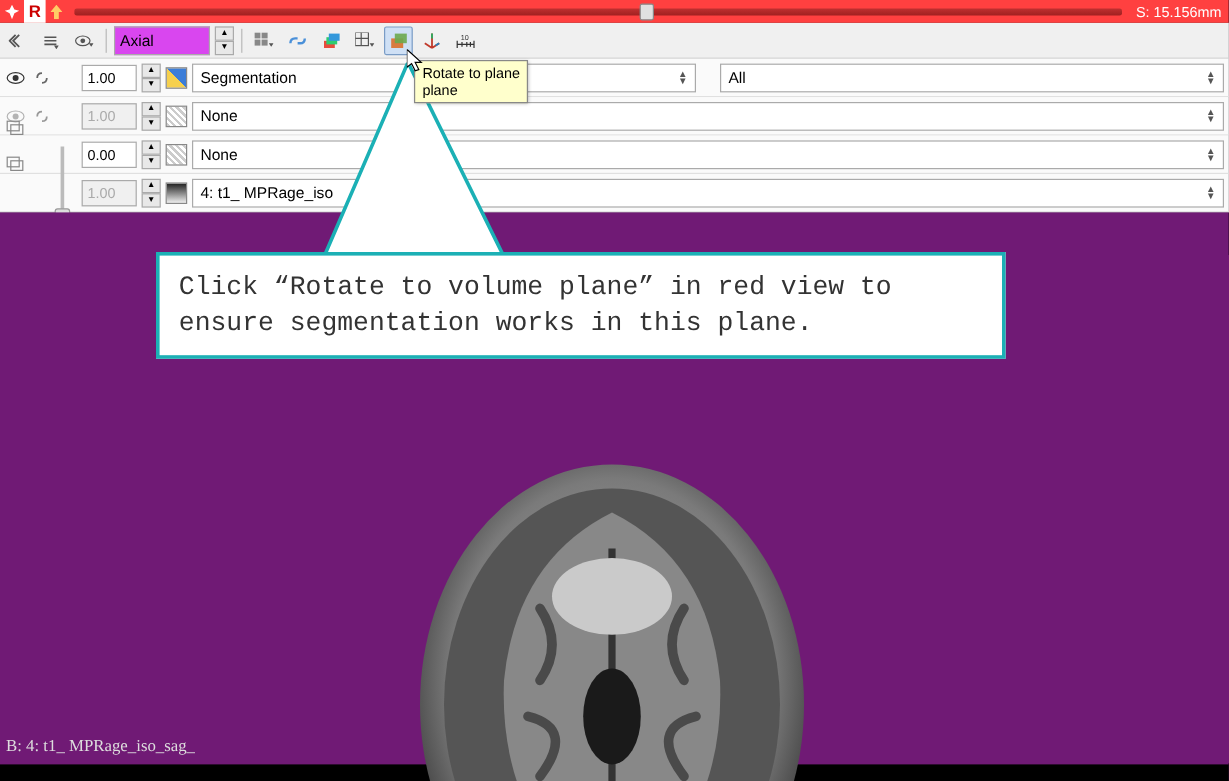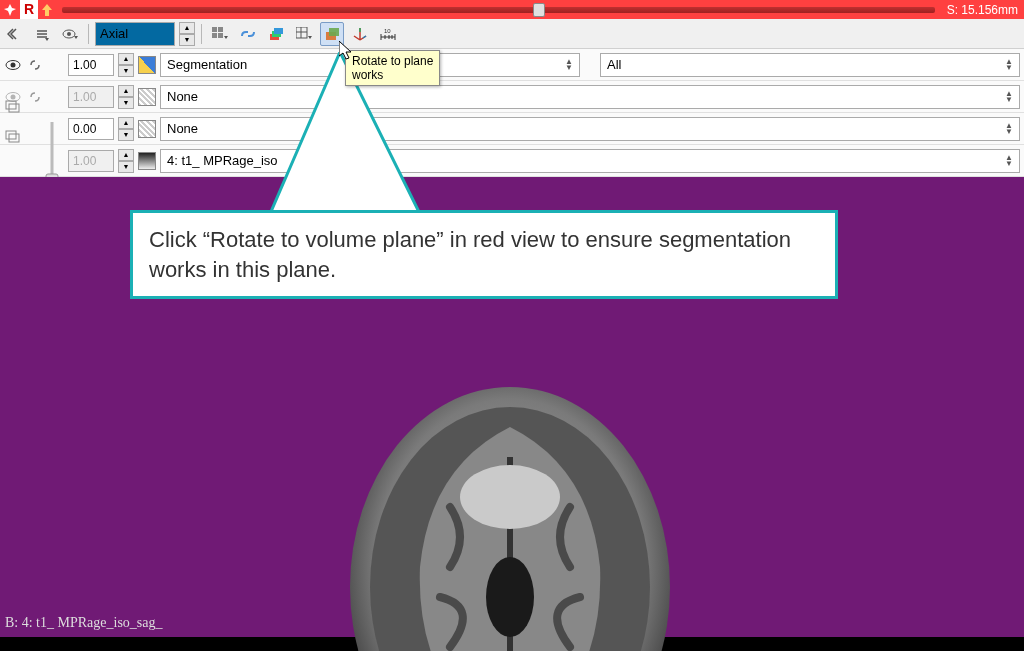--- a/index.html
+++ b/index.html
@@ -9,38 +9,38 @@
 .slice-slider-bar .view-label { background:#fff; color:#cc0000; font-weight:bold; font-size:14px; padding:0 4px; height:19px; line-height:19px;}
 .slice-slider-bar .ant-icon { width:18px; height:19px; display:flex; align-items:center; justify-content:center; color:#fff;}
 .slice-slider-bar .track { flex:1; height:6px; background: linear-gradient(#c03030,#a02020); border-radius:2px; margin:0 6px; position:relative;}
 .slice-slider-bar .thumb { position:absolute; top:-4px; width:12px; height:14px; background:#e0e0e0; border:1px solid #888; border-radius:2px;}
 .slice-slider-bar .value { color:#fff; font-size:12px; padding:0 6px;}
 .controls-panel { background:#f4f4f4; }
 .toolbar-row { display:flex; align-items:center; height:30px; border-bottom:1px solid #d0d0d0; background:#f0f0f0; padding:0 2px; gap:4px;}
 .tb-btn { width:24px; height:24px; display:flex; align-items:center; justify-content:center; background:transparent; border:1px solid transparent; border-radius:2px;}
 .tb-btn.active { background:#cfe0f5; border:1px solid #7a9cc6;}
 .tb-sep { width:1px; height:20px; background:#b8b8b8; margin:0 2px;}
-.orient-select { height:24px; width:80px; border:1px solid #aaa; background:#0369a1; display:flex; align-items:center; padding:0 4px; font-size:13px;}
+.orient-select { height:24px; width:80px; border:1px solid #aaa; background:#d946ef; display:flex; align-items:center; padding:0 4px; font-size:13px;}
 .spinner-btns { width:16px; display:flex; flex-direction:column;}
 .spinner-btns div { height:12px; border:1px solid #aaa; background:#e8e8e8; font-size:7px; display:flex; align-items:center; justify-content:center;}
 .layer-row { display:flex; align-items:center; height:32px; border-bottom:1px solid #e0e0e0; background:#fafafa; padding:2px 4px; gap:4px;}
 .left-pad { display:flex; gap:4px; align-items:center; width:60px;}
 .eye-icon, .chain-icon, .grid-icon-small { width:18px; height:18px; display:flex; align-items:center; justify-content:center; color:#555;}
 .opacity-box { width:46px; height:22px; border:1px solid #aaa; background:#fff; display:flex; align-items:center; padding:0 4px; font-size:12px;}
 .opacity-box.disabled { color:#aaa; background:#f0f0f0;}
 .lut-box { width:18px; height:18px; border:1px solid #888;}
 .layer-select { flex:1; height:24px; border:1px solid #aaa; background:#fff; display:flex; align-items:center; padding:0 6px; font-size:13px; position:relative;}
 .select-arrows { position:absolute; right:2px; width:16px; display:flex; flex-direction:column; align-items:center;}
 .select-arrows span{font-size:8px; line-height:6px; color:#555;}
 .secondary-select { width:424px; }
 .viewer-area { position:relative; background:#701a75; height:460px;}
 .overlay-label { position:absolute; left:5px; bottom:6px; color:#ddd; font-size:14px; font-family: Georgia, serif;}
 .tooltip { position:absolute; left:345px; top:50px; background:#ffffcc; border:1px solid #888; padding:3px 6px; font-size:12px; color:#000; z-index:30; box-shadow:1px 1px 3px rgba(0,0,0,0.3);}
 .cursor-arrow { position:absolute; left:339px; top:41px; z-index:31; pointer-events:none;}
-.callout-box { position:absolute; left:130px; top:210px; width:708px; background:#fff; border:3px solid #1bb0b5; padding:12px 16px; font-size:22px; color:#333; z-index:20; line-height:1.35;}
+.callout-box { position:absolute; left:130px; top:210px; width:708px; background:#fff; border:3px solid #1bb0b5; padding:12px 16px; font-size:22px; color:#333; z-index:20; line-height:1.35;font-family:Liberation Mono, monospace;}
 .callout-pointer { position:absolute; z-index:19; pointer-events:none;}
 .brain-svg { position:absolute; left:330px; top:190px; width:360px; height:440px;}
 .vert-slider { position:absolute; left:44px; top:118px;}
 .icon-stack { position:absolute; left:4px; top:98px; display:flex; flex-direction:column; gap:12px;}
 .icon-stack .ic { width:18px; height:18px; color:#888; display:flex; align-items:center; justify-content:center;}
 </style>
 </head>
 <body>
 
 <div class="slice-slider-bar">
@@ -284,21 +284,21 @@
     <path d="M180 90 Q180 240 180 370" stroke="#333" stroke-width="6" fill="none"></path>
     <path d="M120 140 Q140 170 120 200 M240 140 Q220 170 240 200 M110 230 Q150 240 120 280 M250 230 Q210 240 240 280 M140 310 Q180 300 220 310" stroke="#4a4a4a" stroke-width="8" fill="none" stroke-linecap="round"></path>
     <ellipse cx="180" cy="230" rx="24" ry="40" fill="#1a1a1a"></ellipse>
     <ellipse cx="180" cy="130" rx="50" ry="32" fill="#cacaca"></ellipse>
   </svg>
   <div class="overlay-label">B: 4: t1_ MPRage_iso_sag_</div>
 </div>
 
 <div class="tooltip">
   <span>Rotate to plane</span><br>
-  <span>works</span>
+  <span>plane</span>
 </div>
 <svg class="cursor-arrow" width="16" height="20" viewBox="0 0 16 20">
     <path d="M0 0 L0 15 L4 12 L7 18 L10 17 L7 11 L12 11 Z" fill="#fff" stroke="#000"></path>
   </svg>
 
 <svg class="callout-pointer" style="left:270px; top:52px;" width="180" height="165" viewBox="0 0 180 165">
   <polygon points="70,0 150,162 0,162" fill="#ffffff" stroke="#1bb0b5" stroke-width="3"></polygon>
   <polygon points="70,6 144,160 6,160" fill="#ffffff"></polygon>
 </svg>
 

